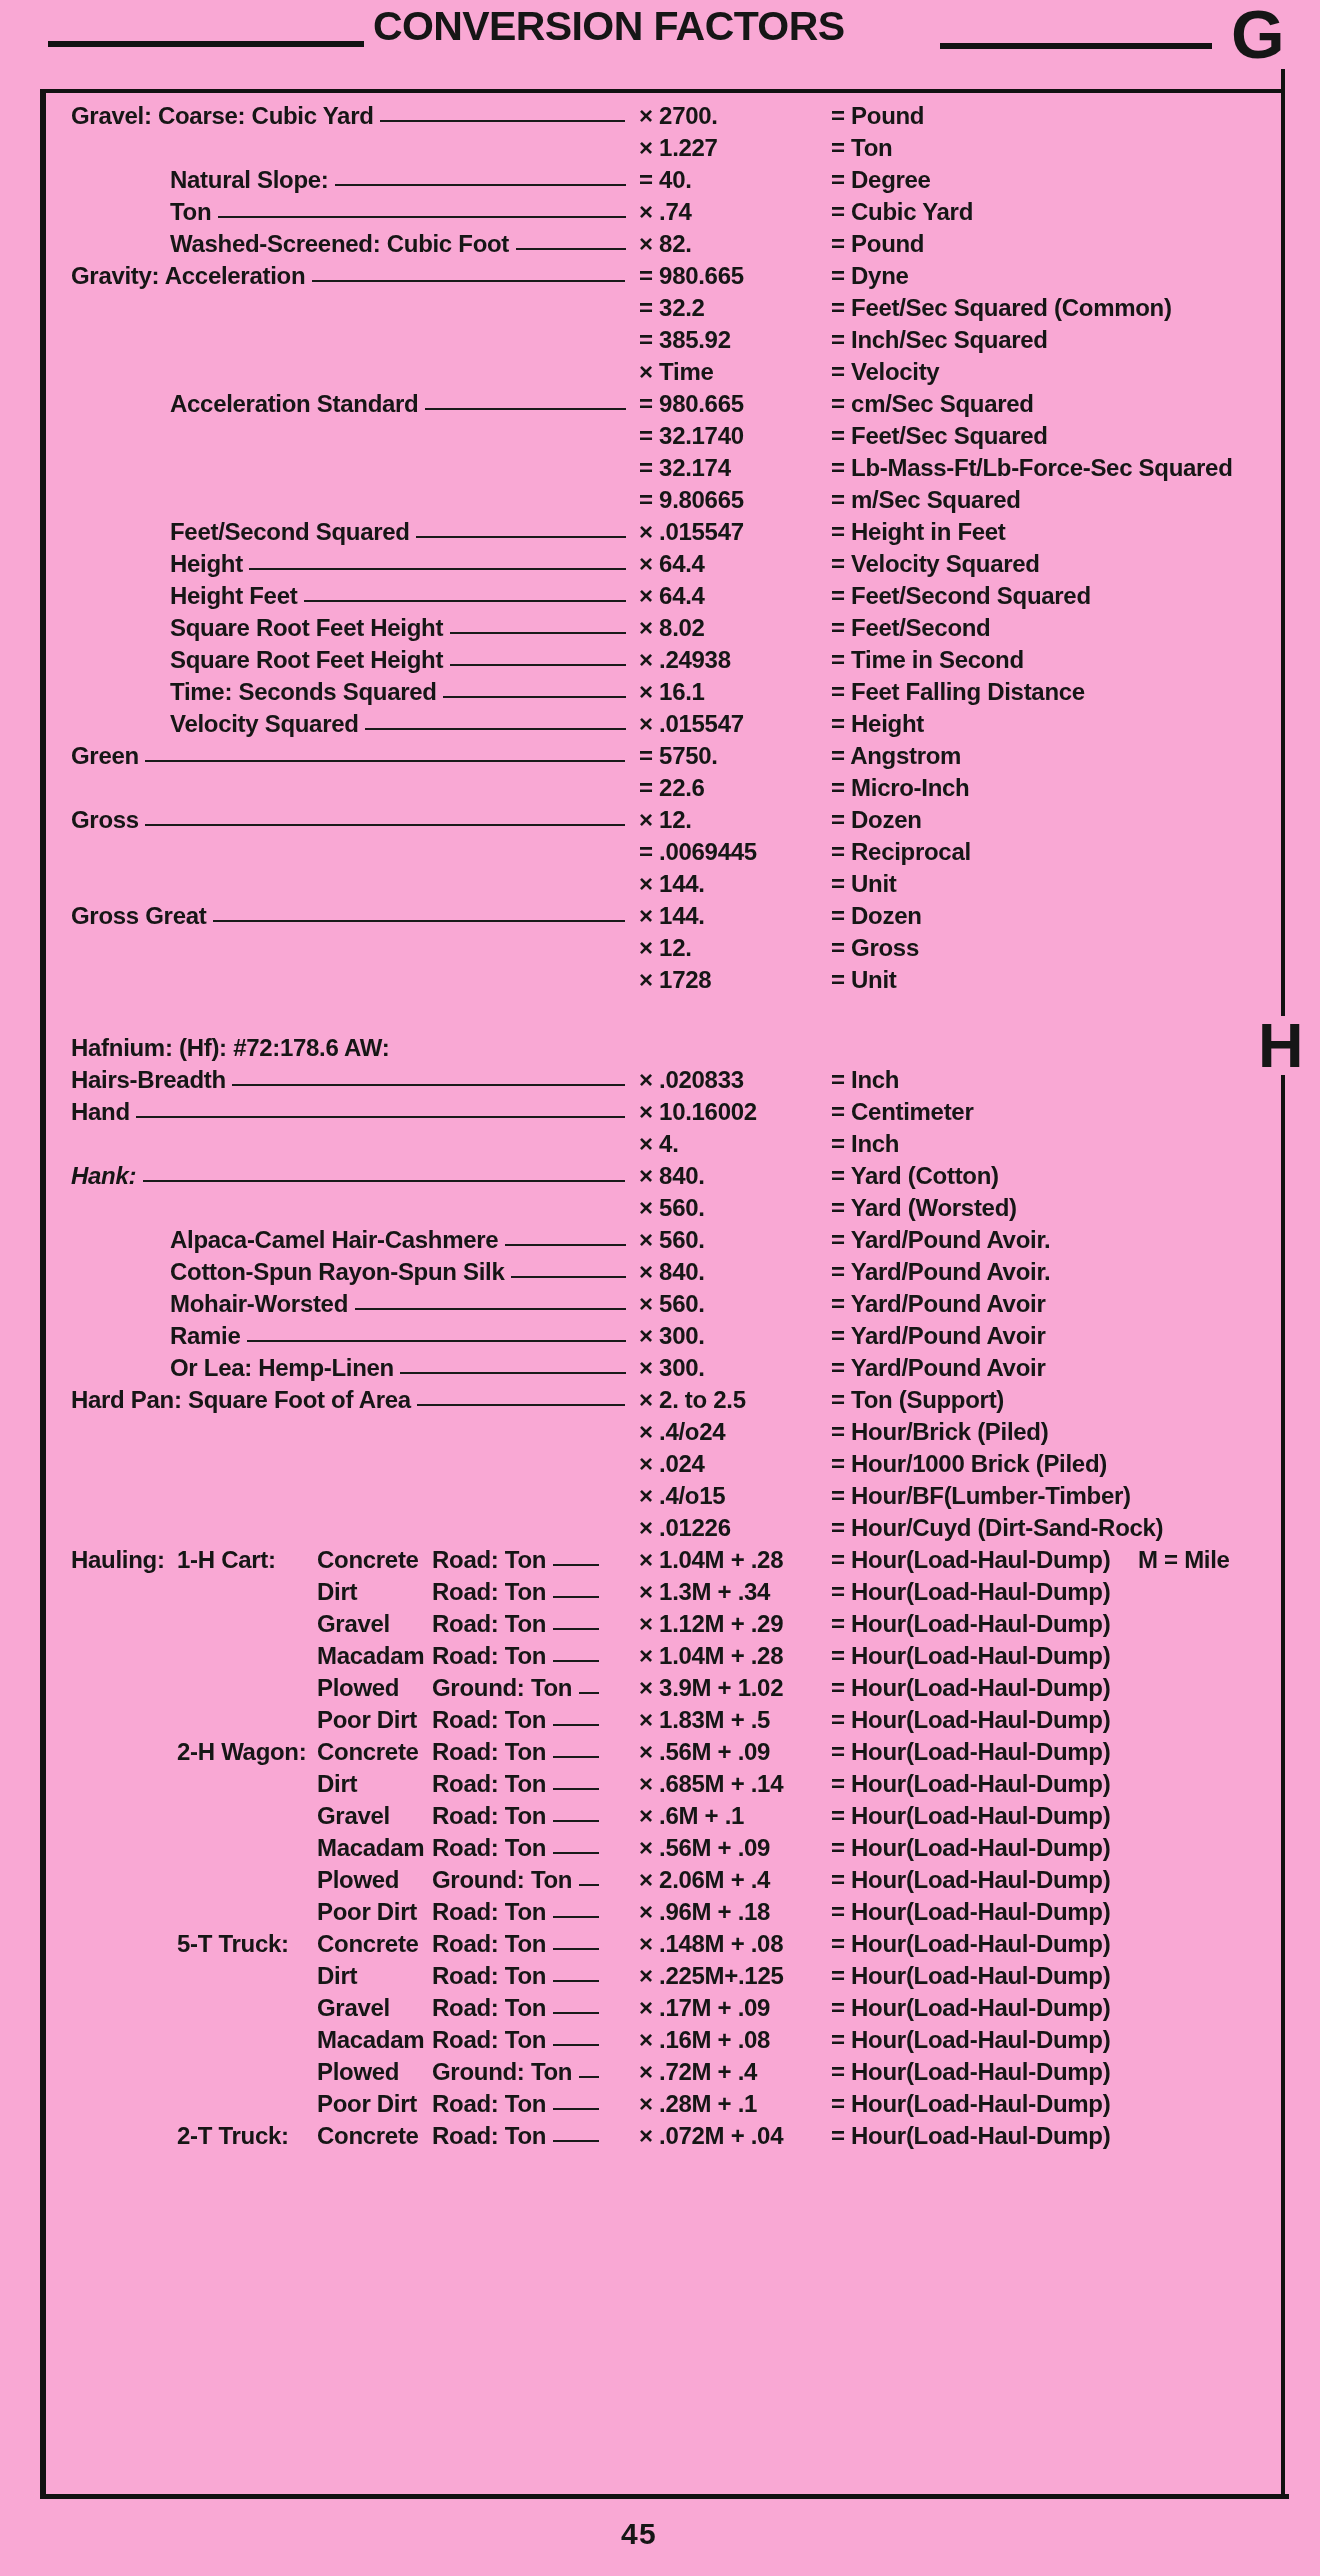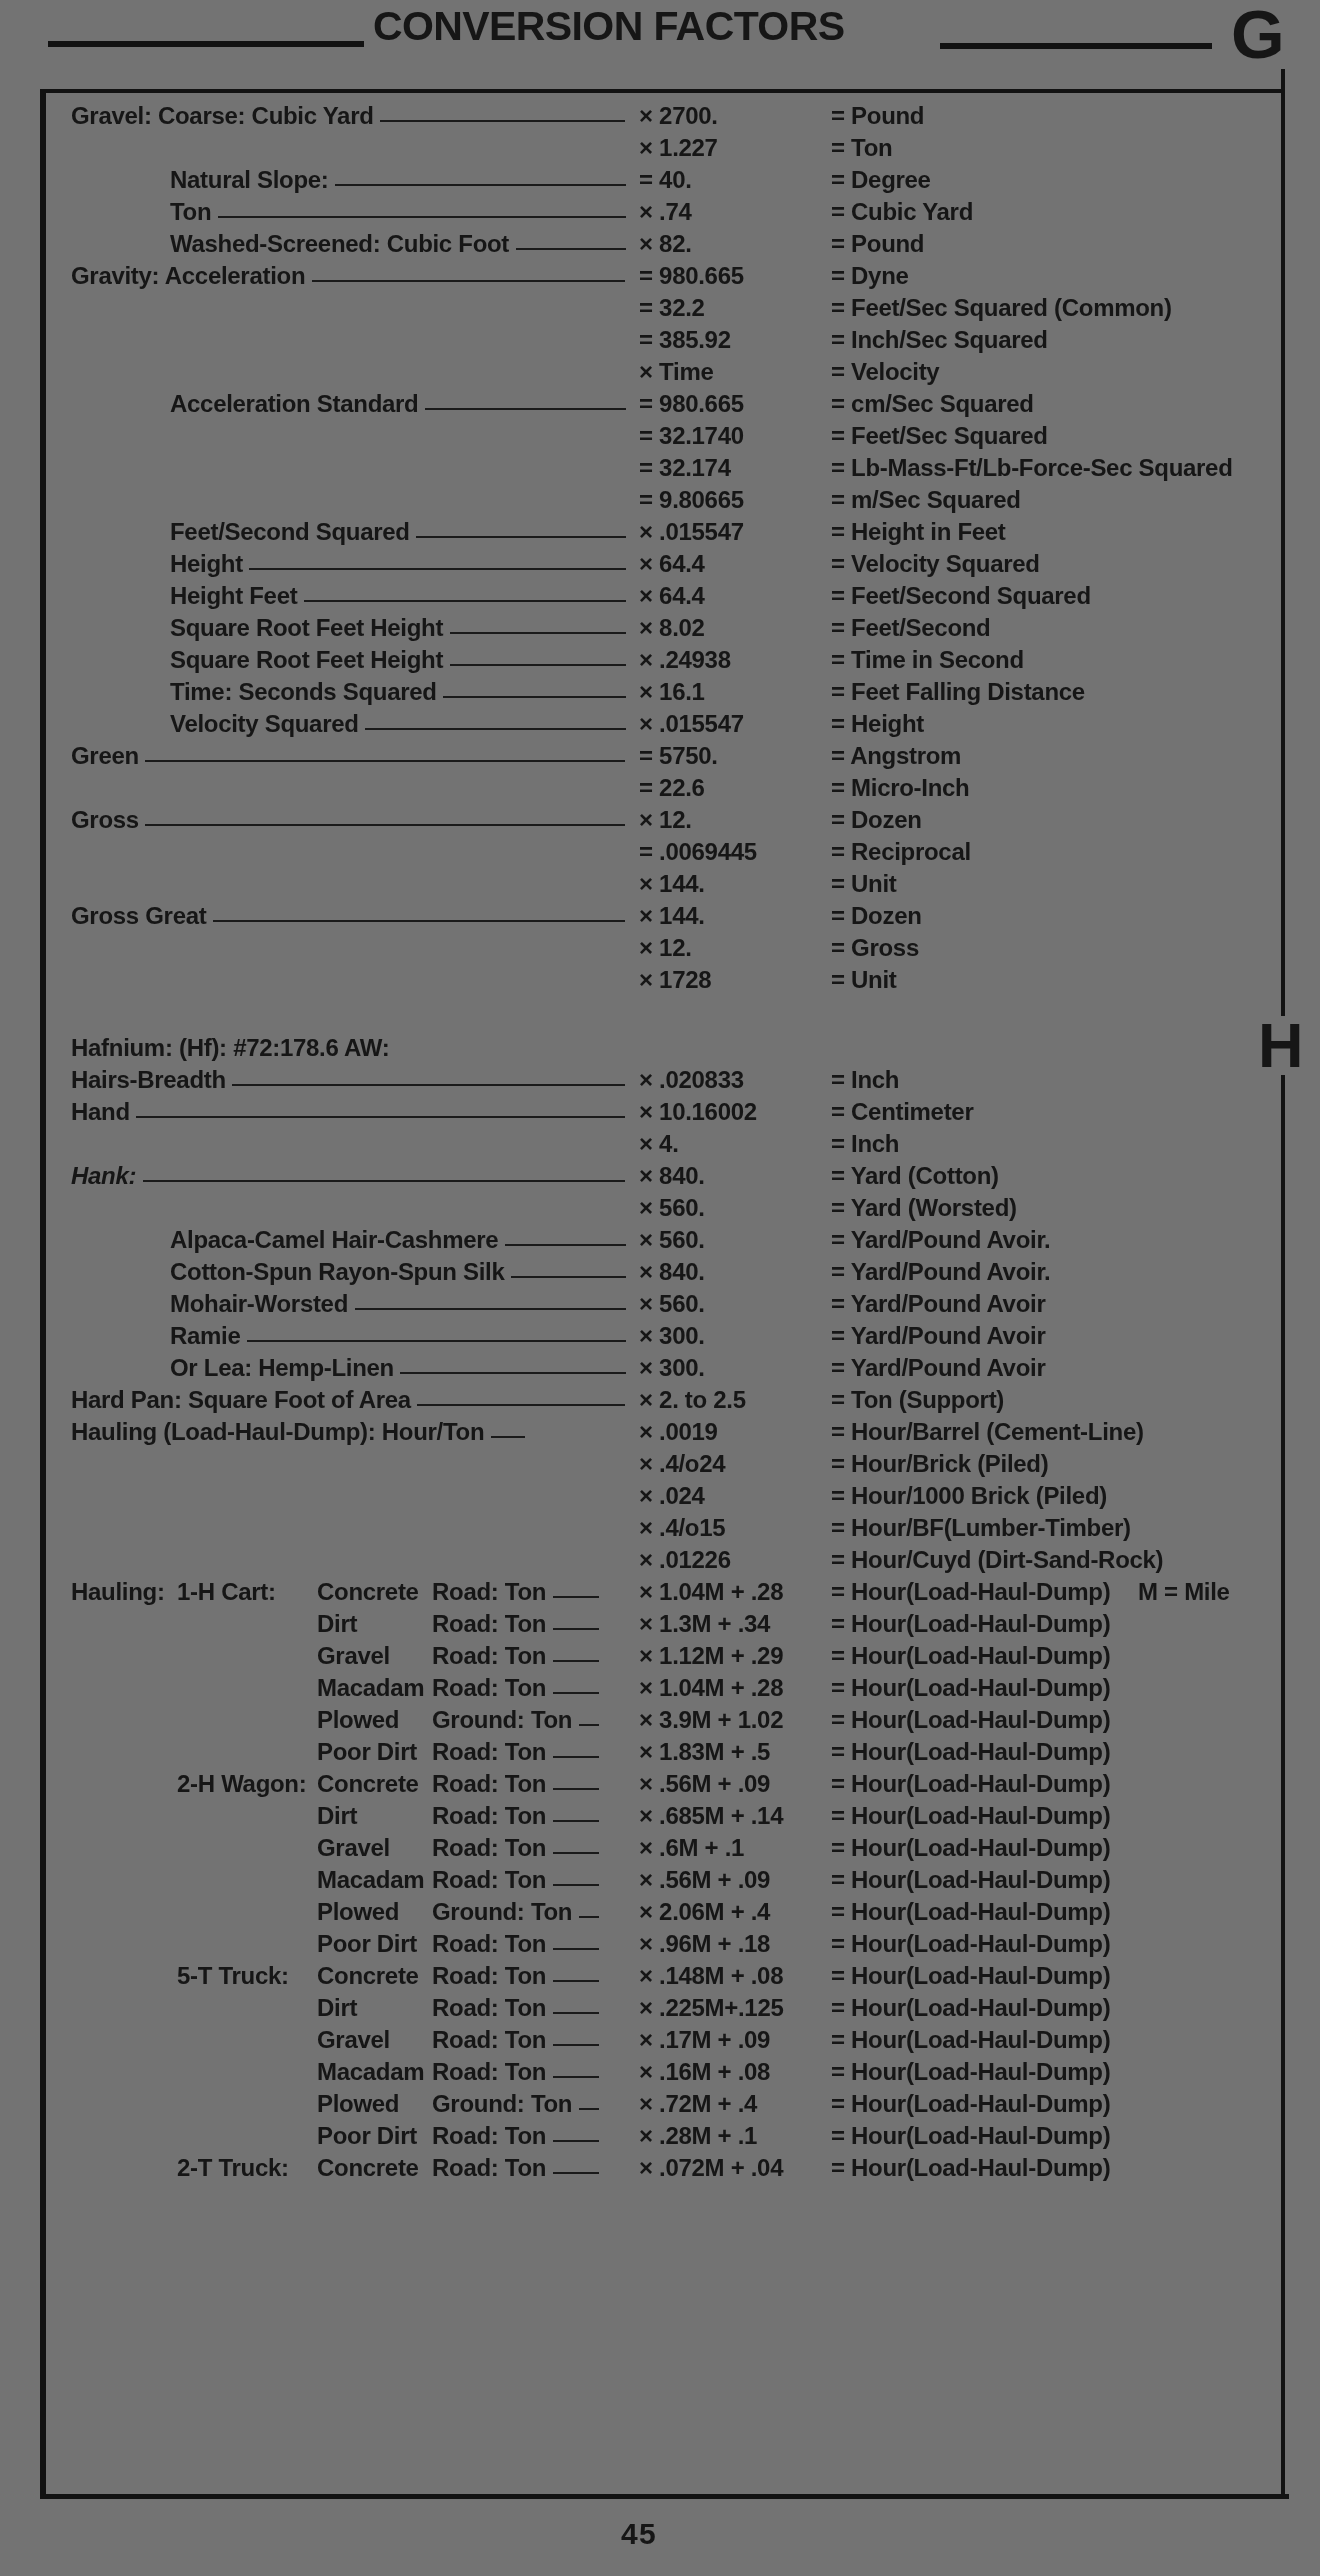--- a/index.html
+++ b/index.html
@@ -1,17 +1,17 @@
 <!DOCTYPE html>
 <html style="font-size:10.4px"><head>
 <meta charset="utf-8">
 <style>
   html,body{margin:0;padding:0;background:#e8e6e0;}
   .page{
-    position:relative;width:1321px;height:2576px;background:#737373;
+    position:relative;width:1321px;height:2576px;background:#f9a8d4;
     font-family:"Liberation Sans",sans-serif;color:#161616;overflow:hidden;
     font-weight:bold;letter-spacing:-0.3px;
   }
   .title{
     position:absolute;left:373px;top:2.6px;font-size:41px;font-weight:bold;
     letter-spacing:-0.6px;white-space:nowrap;
   }
   .rule{position:absolute;height:5.8px;background:#121212;}
   .rule-left{left:48px;top:41px;width:316px;}
   .rule-right{left:940px;top:43px;width:272px;}
@@ -309,28 +309,20 @@
       </div>
       <div class="row">
         <div class="larea" style="left: 55px; width: 557px;">
           <span class="lbl">Hard Pan: Square Foot of Area</span>
           <div class="lead"></div>
         </div>
         <span class="f">× 2. to 2.5</span>
         <span class="r">= Ton (Support)</span>
       </div>
       <div class="row">
-        <div class="larea" style="left: 55px; width: 457px;">
-          <span class="lbl">Hauling (Load-Haul-Dump): Hour/Ton</span>
-          <div class="lead"></div>
-        </div>
-        <span class="f">× .0019</span>
-        <span class="r">= Hour/Barrel (Cement-Line)</span>
-      </div>
-      <div class="row">
         <span class="f">× .4/o24</span>
         <span class="r">= Hour/Brick (Piled)</span>
       </div>
       <div class="row">
         <span class="f">× .024</span>
         <span class="r">= Hour/1000 Brick (Piled)</span>
       </div>
       <div class="row">
         <span class="f">× .4/o15</span>
         <span class="r">= Hour/BF(Lumber-Timber)</span>

